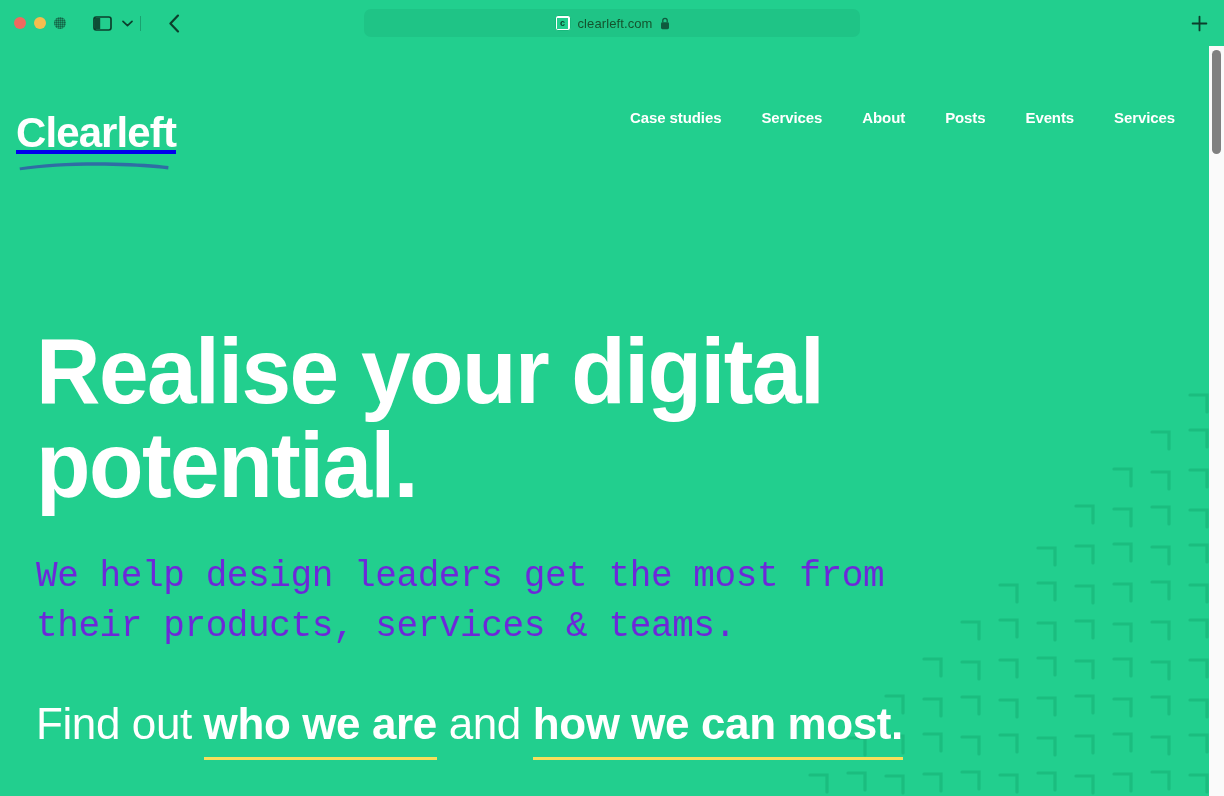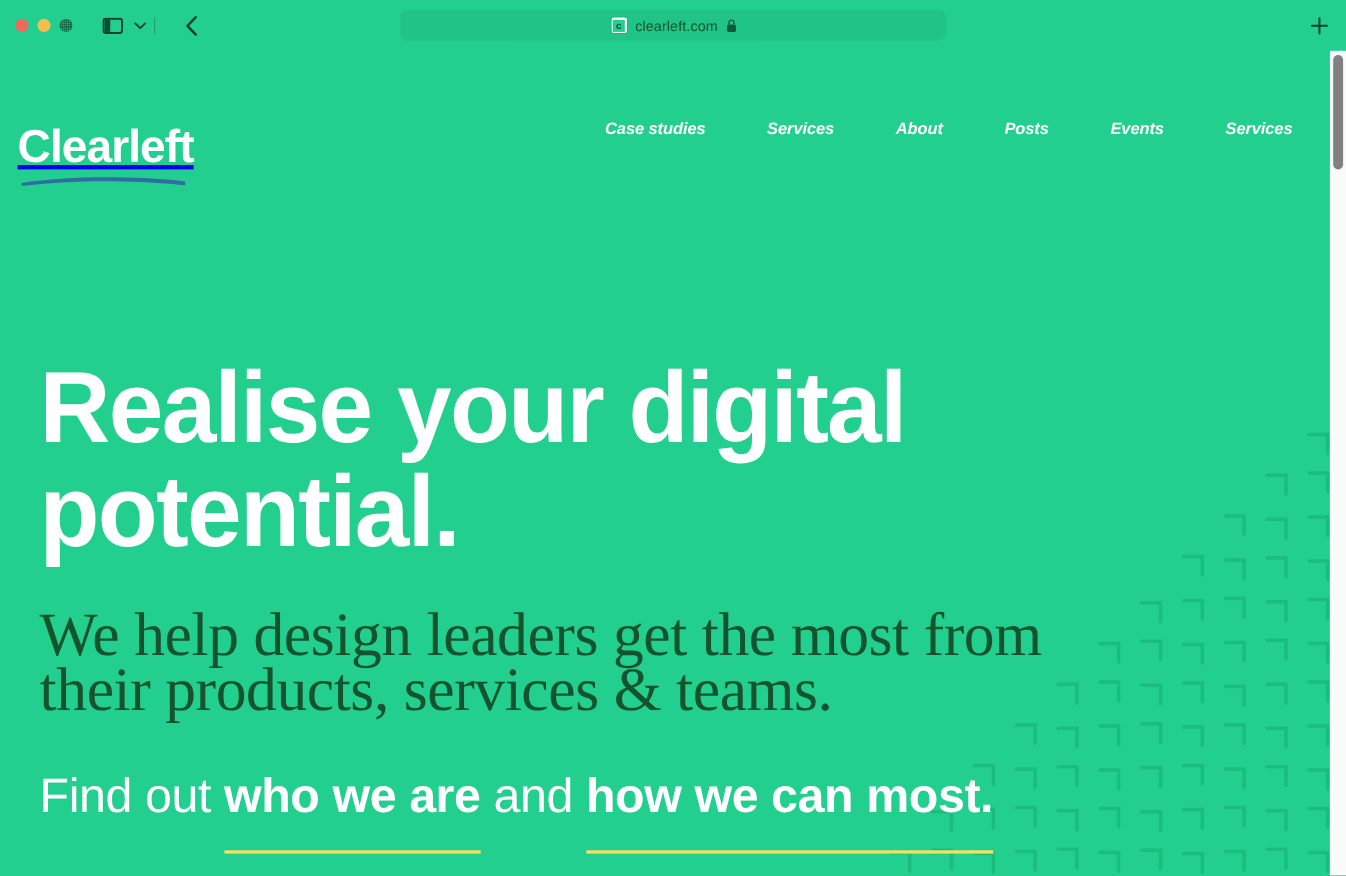--- a/index.html
+++ b/index.html
@@ -221,22 +221,21 @@
     position: absolute;
     left: 2px;
     bottom: -14px;
     width: 152px;
     height: 11px;
   }
   .mainnav {
     margin-left: auto;
     display: flex;
     align-items: center;
-    gap: 16px;
-    font-style: italic;
+    gap: 0px;
   }
   .mainnav a {
     color: #ffffff;
     font-size: 15px;
     font-weight: bold;
     text-decoration: none;
     padding: 6px 20px;
     letter-spacing: -.1px;
     white-space: nowrap;
     font-family: "Liberation Sans", sans-serif;
@@ -259,43 +258,43 @@
     font-size: 92px;
     line-height: 94px;
     letter-spacing: -1.6px;
     transform: scaleX(0.97);
     transform-origin: left top;
   }
   .hero h1 .line { display: block; }
 
   .hero-sub {
     margin: 40px 0 0 0;
-    color: #14532d;
-    font-family: Liberation Serif, serif;
+    color: #6d28d9;
+    font-family: Liberation Mono, monospace;
     font-weight: normal;
-    font-size: 56px;
+    font-size: 36px;
     line-height: 50px;
     letter-spacing: -.4px;
     max-width: 940px;
   }
   .hero-cta {
     margin: 47px 0 0 0;
     color: #ffffff;
     font-family: "Liberation Sans Narrow", "Liberation Sans", sans-serif;
     font-weight: normal;
     font-size: 44px;
     line-height: 50px;
     letter-spacing: -.4px;
   }
   .hero-cta a {
     color: #ffffff;
     font-weight: bold;
     text-decoration: none;
     border-bottom: 3px solid #f7e05c;
-    padding-bottom: 25px;
+    padding-bottom: 9px;
   }
 
   
   .scrollbar-track {
     position: absolute;
     top: 0;
     right: 0;
     width: 15px;
     height: 100%;
     background: #fafafa;

